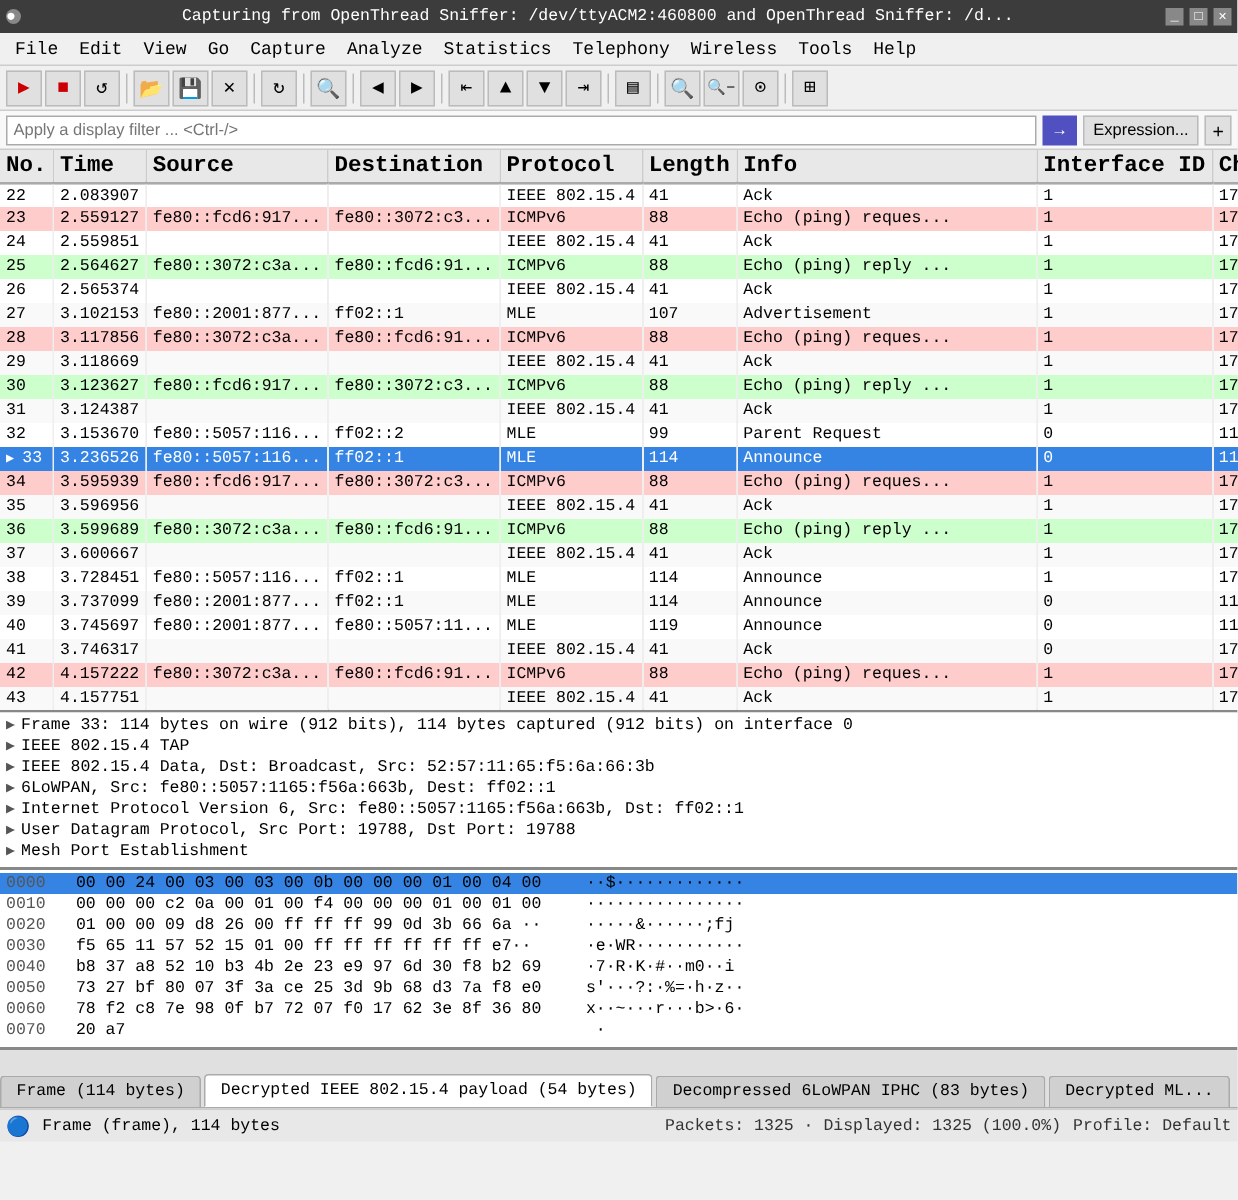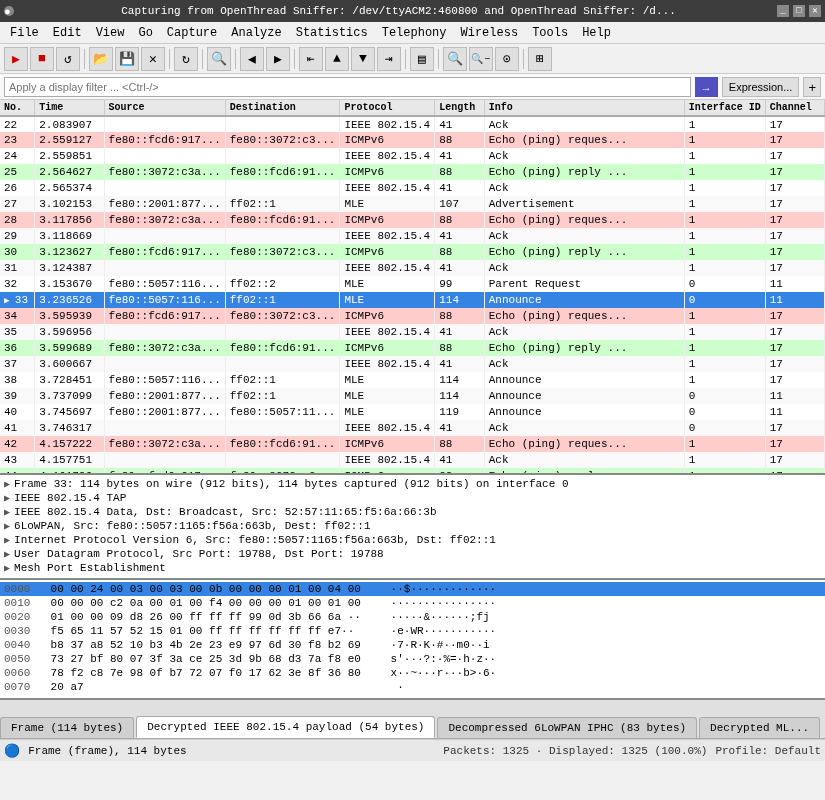--- a/index.html
+++ b/index.html
@@ -111,21 +111,21 @@
       position: sticky;
       top: 0;
       z-index: 10;
     }
     #packet-list thead th {
       text-align: left;
       padding: 2px 4px;
       border-right: 1px solid #ccc;
       border-bottom: 2px solid #aaa;
       font-weight: bold;
-      font-size: 10px;
+      font-size: 15px;
       white-space: nowrap;
       user-select: none;
     }
     #packet-list tbody tr {
       height: 16px;
     }
     #packet-list tbody tr:nth-child(even) { background: #f9f9f9; }
     #packet-list tbody tr:nth-child(odd) { background: #fff; }
     #packet-list tbody td {
       padding: 0 4px;

